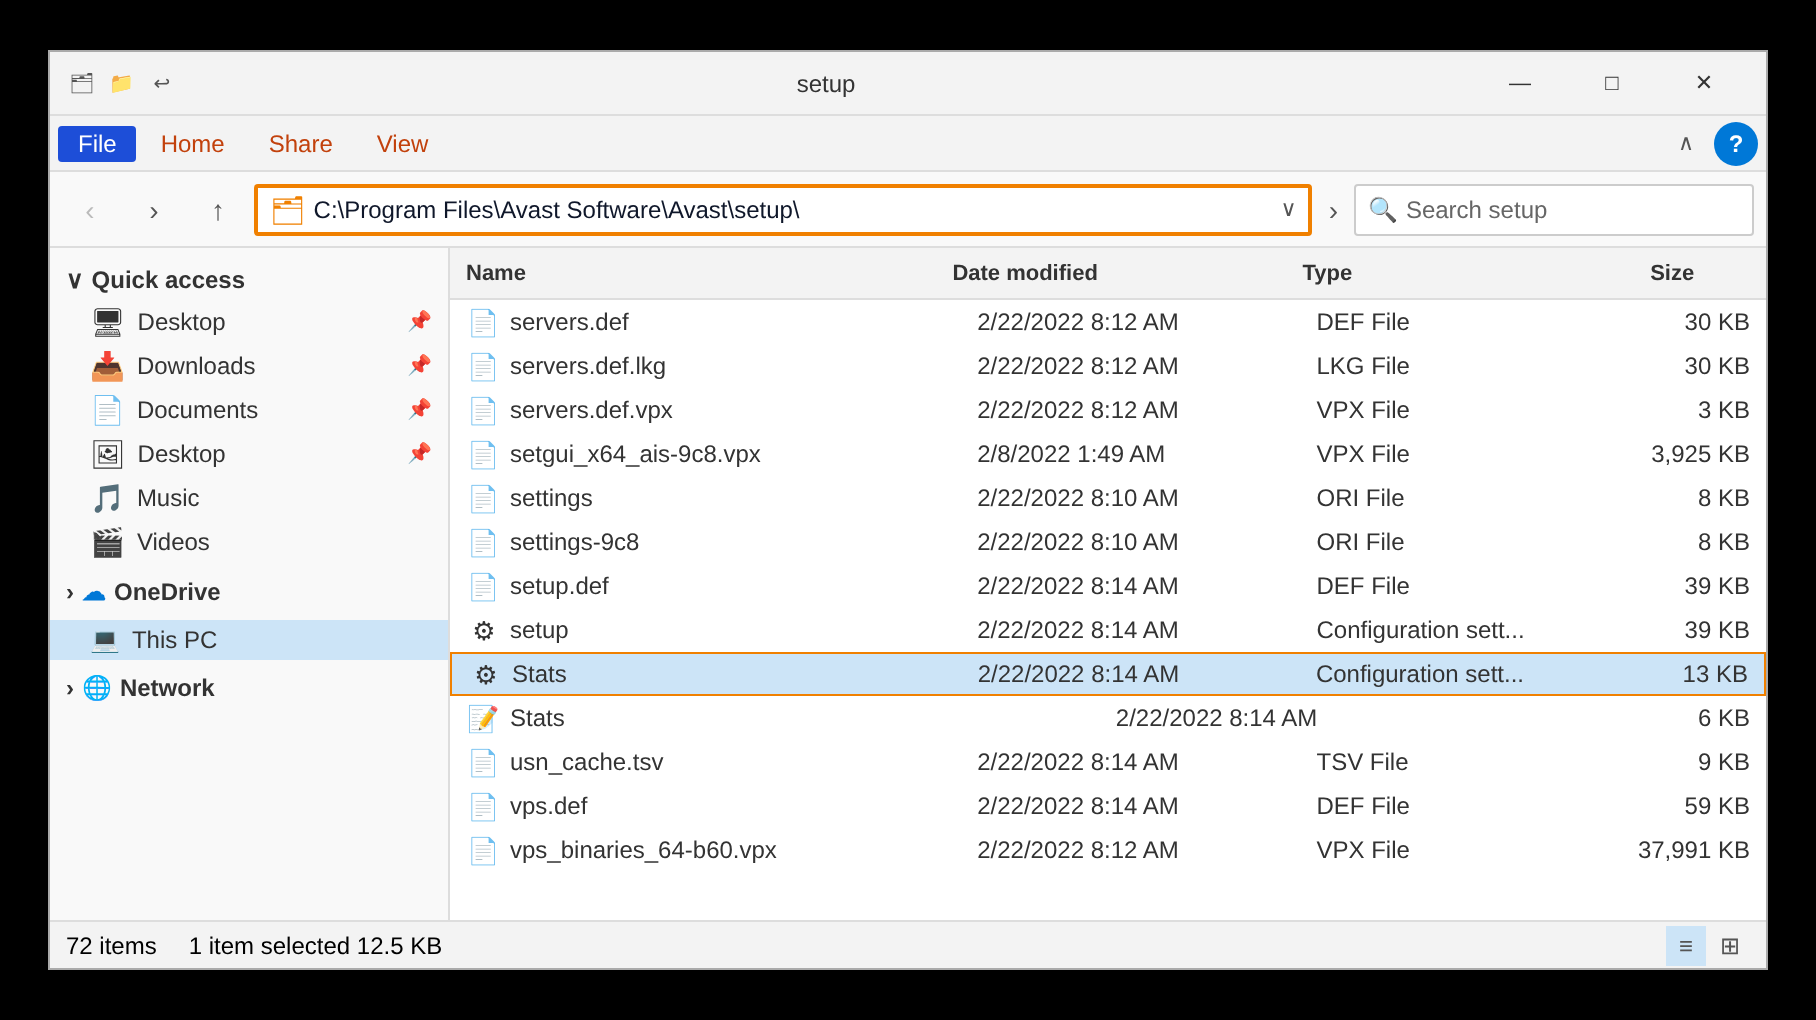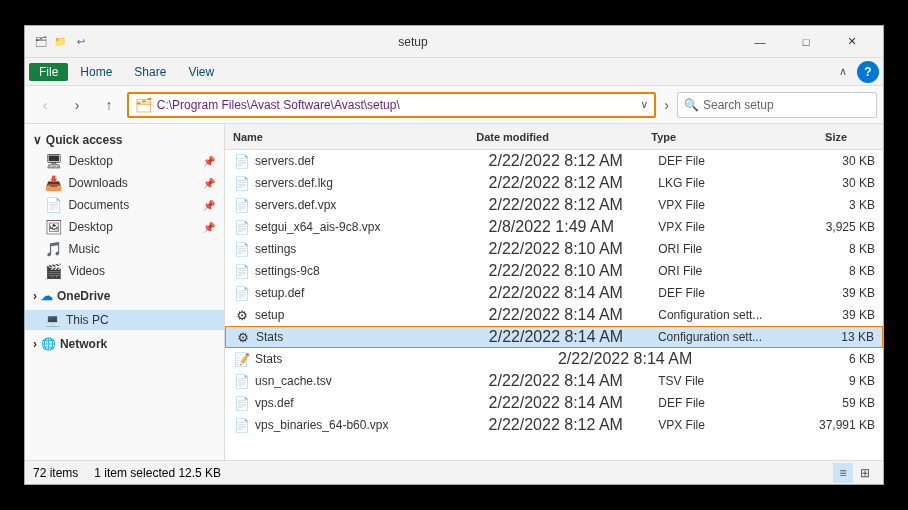--- a/index.html
+++ b/index.html
@@ -7,29 +7,29 @@
     .window { width: 860px; height: 460px; background: #fff; border: 1px solid #aaa; box-shadow: 0 4px 24px rgba(0,0,0,0.5); display: flex; flex-direction: column; position: relative; }
     
     .titlebar { height: 32px; background: #f3f3f3; display: flex; align-items: center; padding: 0 8px; border-bottom: 1px solid #ddd; user-select: none; }
     .titlebar-icons { display: flex; gap: 4px; align-items: center; }
     .tb-icon { width: 16px; height: 16px; display: flex; align-items: center; justify-content: center; font-size: 10px; color: #555; }
     .titlebar-title { flex: 1; text-align: center; font-size: 12px; color: #333; }
     .titlebar-controls { display: flex; gap: 0; }
     .ctrl-btn { width: 46px; height: 32px; display: flex; align-items: center; justify-content: center; cursor: pointer; font-size: 11px; color: #333; }
     
     .menubar { height: 28px; background: #f3f3f3; display: flex; align-items: center; padding: 0 4px; border-bottom: 1px solid #ddd; gap: 2px; }
-    .menu-item { padding: 2px 10px; font-size: 12px; cursor: pointer; border-radius: 2px; color: #0c4a6e; }
-    .menu-item.active { background: #15803d; color: #fff; }
+    .menu-item { padding: 2px 10px; font-size: 12px; cursor: pointer; border-radius: 2px; color: #c2410c; }
+    .menu-item.active { background: #1d4ed8; color: #fff; }
     
     .toolbar { height: 38px; background: #f9f9f9; display: flex; align-items: center; padding: 0 6px; gap: 4px; border-bottom: 1px solid #ddd; }
     .nav-btn { width: 28px; height: 26px; display: flex; align-items: center; justify-content: center; cursor: pointer; border-radius: 2px; color: #555; font-size: 14px; border: 1px solid transparent; }
     .nav-btn.disabled { color: #bbb; cursor: default; }
     .address-bar { flex: 1; height: 26px; display: flex; align-items: center; border: 2px solid #f08000; border-radius: 2px; background: #fff; padding: 0 6px; gap: 4px; }
     .address-icon { color: #f08000; font-size: 14px; }
-    .address-text { flex: 1; font-size: 12px; color: #701a75; }
+    .address-text { flex: 1; font-size: 12px; color: #0f172a; }
     .address-arrow { color: #555; font-size: 11px; cursor: pointer; }
     .address-forward { color: #555; font-size: 14px; cursor: pointer; padding: 0 4px; }
     .search-bar { width: 200px; height: 26px; display: flex; align-items: center; border: 1px solid #ccc; border-radius: 2px; background: #fff; padding: 0 6px; gap: 4px; }
     .search-icon { color: #aaa; font-size: 12px; }
     .search-text { flex: 1; font-size: 12px; color: #666; }
     
     .main { display: flex; flex: 1; overflow: hidden; }
     
     .sidebar { width: 200px; background: #f9f9f9; border-right: 1px solid #ddd; overflow-y: auto; padding: 6px 0; }
     .sidebar-section { margin-bottom: 4px; }
@@ -46,21 +46,21 @@
     .column-headers { display: flex; align-items: center; padding: 0 8px; height: 26px; border-bottom: 1px solid #ddd; background: #f3f3f3; }
     .col-name { flex: 2.5; font-size: 11px; color: #333; font-weight: 600; cursor: pointer; }
     .col-date { flex: 1.8; font-size: 11px; color: #333; font-weight: 600; cursor: pointer; }
     .col-type { flex: 1.5; font-size: 11px; color: #333; font-weight: 600; cursor: pointer; }
     .col-size { flex: 0.8; font-size: 11px; color: #333; font-weight: 600; cursor: pointer; text-align: center; }
     .file-rows { flex: 1; overflow-y: auto; }
     .file-row { display: flex; align-items: center; padding: 1px 8px; height: 22px; cursor: pointer; }
     .file-row.selected { background: #cce4f7; border: 1px solid #f08000; }
     .file-icon { width: 18px; height: 18px; margin-right: 4px; display: flex; align-items: center; justify-content: center; font-size: 13px; flex-shrink: 0; }
     .file-name { flex: 2.5; font-size: 12px; color: #333; white-space: nowrap; overflow: hidden; text-overflow: ellipsis; display: flex; align-items: center; }
-    .file-date { flex: 1.8; font-size: 16px; color: #333; margin-left: 20px; }
+    .file-date { flex: 1.8; font-size: 12px; color: #333; margin-left: 20px; }
     .file-type { flex: 1.5; font-size: 12px; color: #333; }
     .file-size { flex: 0.8; font-size: 12px; color: #333; text-align: right; }
     
     .statusbar { height: 24px; background: #f3f3f3; border-top: 1px solid #ddd; display: flex; align-items: center; padding: 0 8px; gap: 16px; }
     .statusbar-right { margin-left: auto; display: flex; gap: 2px; }
     .view-btn { width: 20px; height: 20px; display: flex; align-items: center; justify-content: center; cursor: pointer; font-size: 12px; color: #555; }
     .view-btn.active { background: #cce4f7; }
     
     .file-rows::-webkit-scrollbar { width: 8px; }
     .file-rows::-webkit-scrollbar-thumb { background: #c1c1c1; border-radius: 4px; }

